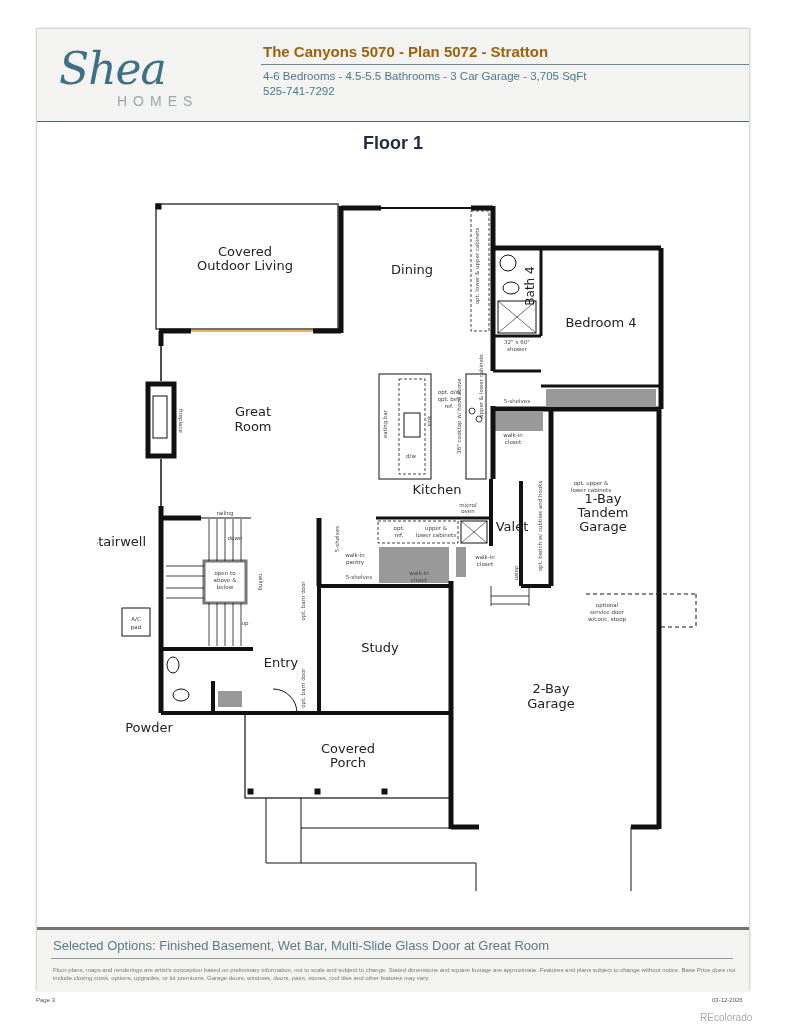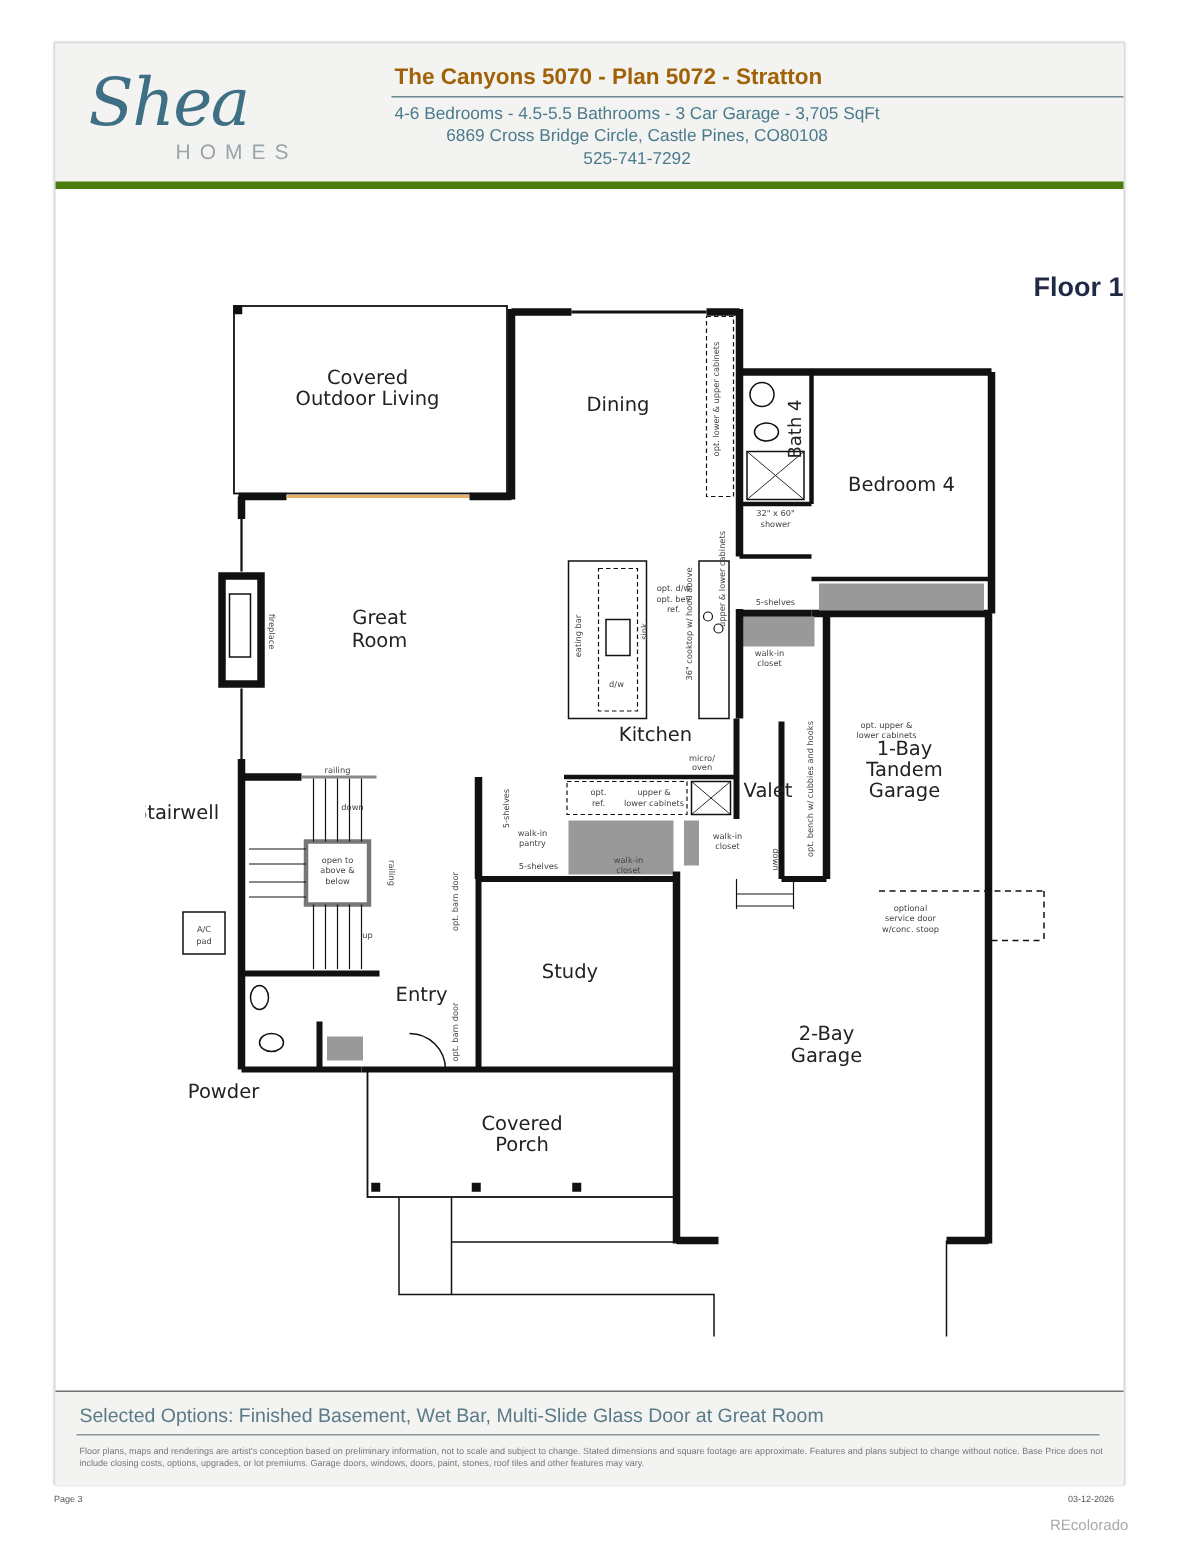--- a/index.html
+++ b/index.html
@@ -1,28 +1,28 @@
 <!DOCTYPE html>
 <html><head>
 <meta charset="utf-8">
 <style>
   html,body{margin:0;padding:0;background:#ffffff;}
   body{width:800px;height:1035px;position:relative;overflow:hidden;font-family:"Liberation Sans",sans-serif;}
   .sheet{position:absolute;left:36px;top:28px;width:712px;height:960px;background:#fff;border:1px solid #d8d8d8;box-shadow:0 0 2px #ccc;}
-  .header{position:absolute;left:0;top:0;width:712px;height:92px;background:#f3f3f1;border-bottom:5px solid #4d7c0f;text-decoration:underline;}
+  .header{position:absolute;left:0;top:0;width:712px;height:92px;background:#f3f3f1;border-bottom:1px solid #4d7c0f;text-decoration:underline;}
   .logo{position:absolute;left:22px;top:14px;width:160px;height:70px;}
   .logo-script{position:absolute;left:0;top:0;font-family:"DejaVu Serif",serif;font-style:italic;font-size:44px;color:#3f6f85;letter-spacing:-1px;}
   .logo-sub{position:absolute;left:58px;top:50px;font-size:14px;letter-spacing:6px;color:#9aa6ab;}
   .title{position:absolute;left:226px;top:14px;font-size:15px;font-weight:bold;color:#a16207;}
   .title-rule{position:absolute;left:224px;top:35px;width:488px;height:1px;background:#6a8590;}
-  .specs{position:absolute;left:226px;top:40px;font-size:11.5px;color:#4a7a8c;line-height:15px;text-align:center;}
-  .floor-title{position:absolute;left:0;top:104px;width:712px;text-align:right;font-size:18px;font-weight:bold;color:#1f2a44;margin-top:48px;}
+  .specs{position:absolute;left:226px;top:40px;font-size:11.5px;color:#4a7a8c;line-height:15px;}
+  .floor-title{position:absolute;left:0;top:104px;width:712px;text-align:center;font-size:18px;font-weight:bold;color:#1f2a44;}
   .plan{position:absolute;left:60px;top:160px;width:620px;height:710px;}
   .plan svg{width:100%;height:100%;}
-  .footer{position:absolute;left:0;top:898px;width:712px;height:62px;background:#f3f3f1;border-top:1px solid #737373;}
+  .footer{position:absolute;left:0;top:898px;width:712px;height:62px;background:#f3f3f1;border-top:3px solid #737373;}
   .options{position:absolute;left:16px;top:8px;font-size:13px;color:#5a7a88;}
   .opt-rule{position:absolute;left:14px;top:28px;width:682px;height:1px;background:#8a9aa0;}
   .disclaimer{position:absolute;left:16px;top:36px;width:684px;font-size:6px;line-height:8px;color:#777;}
   .page-num{position:absolute;left:36px;top:997px;font-size:6px;color:#555;}
   .page-date{position:absolute;left:712px;top:997px;font-size:6px;color:#555;}
   .watermark{position:absolute;left:700px;top:1012px;font-size:10px;color:#aaaaaa;}
   .lbl{font-family:"DejaVu Sans",sans-serif;fill:#222;}
   .sm{font-family:"DejaVu Sans",sans-serif;fill:#444;}
 </style>
 </head>
@@ -31,21 +31,20 @@
 <div class="sheet">
   <div class="header">
     <div class="logo">
       <span class="logo-script">Shea</span>
       <span class="logo-sub">HOMES</span>
     </div>
     <div class="title">The Canyons 5070 - Plan 5072 - Stratton</div>
     <div class="title-rule"></div>
     <div class="specs">
       <div>4-6 Bedrooms - 4.5-5.5 Bathrooms - 3 Car Garage - 3,705 SqFt</div>
-      <div>6869 Cross Bridge Circle, Castle Pines, CO80108</div>
       <div>525-741-7292</div>
     </div>
   </div>
 
   <div class="floor-title">Floor 1</div>
 
   <div class="plan">
     
     <svg viewBox="60 160 620 710" xmlns="http://www.w3.org/2000/svg">
       <g transform="translate(-36,-28)">

